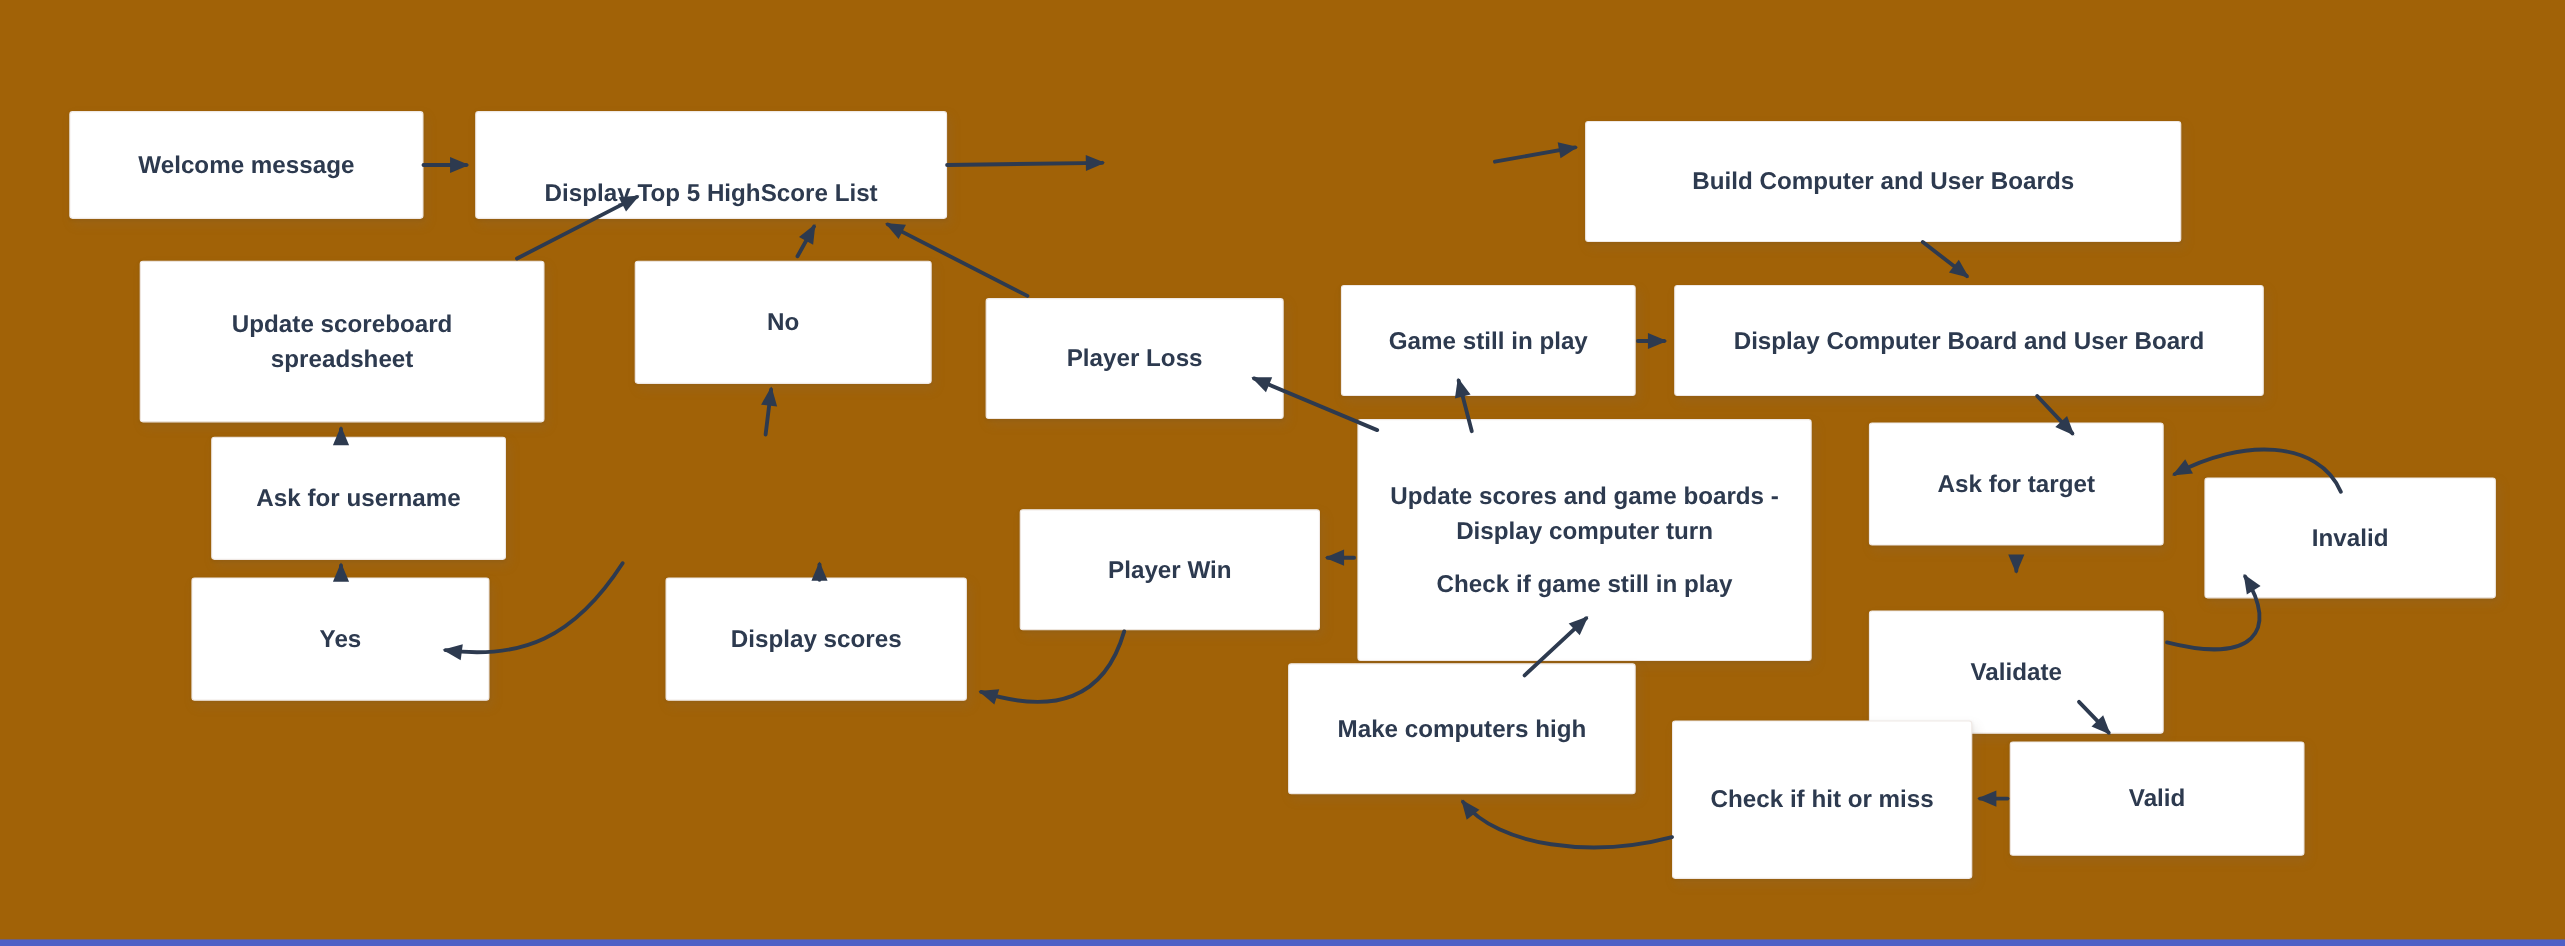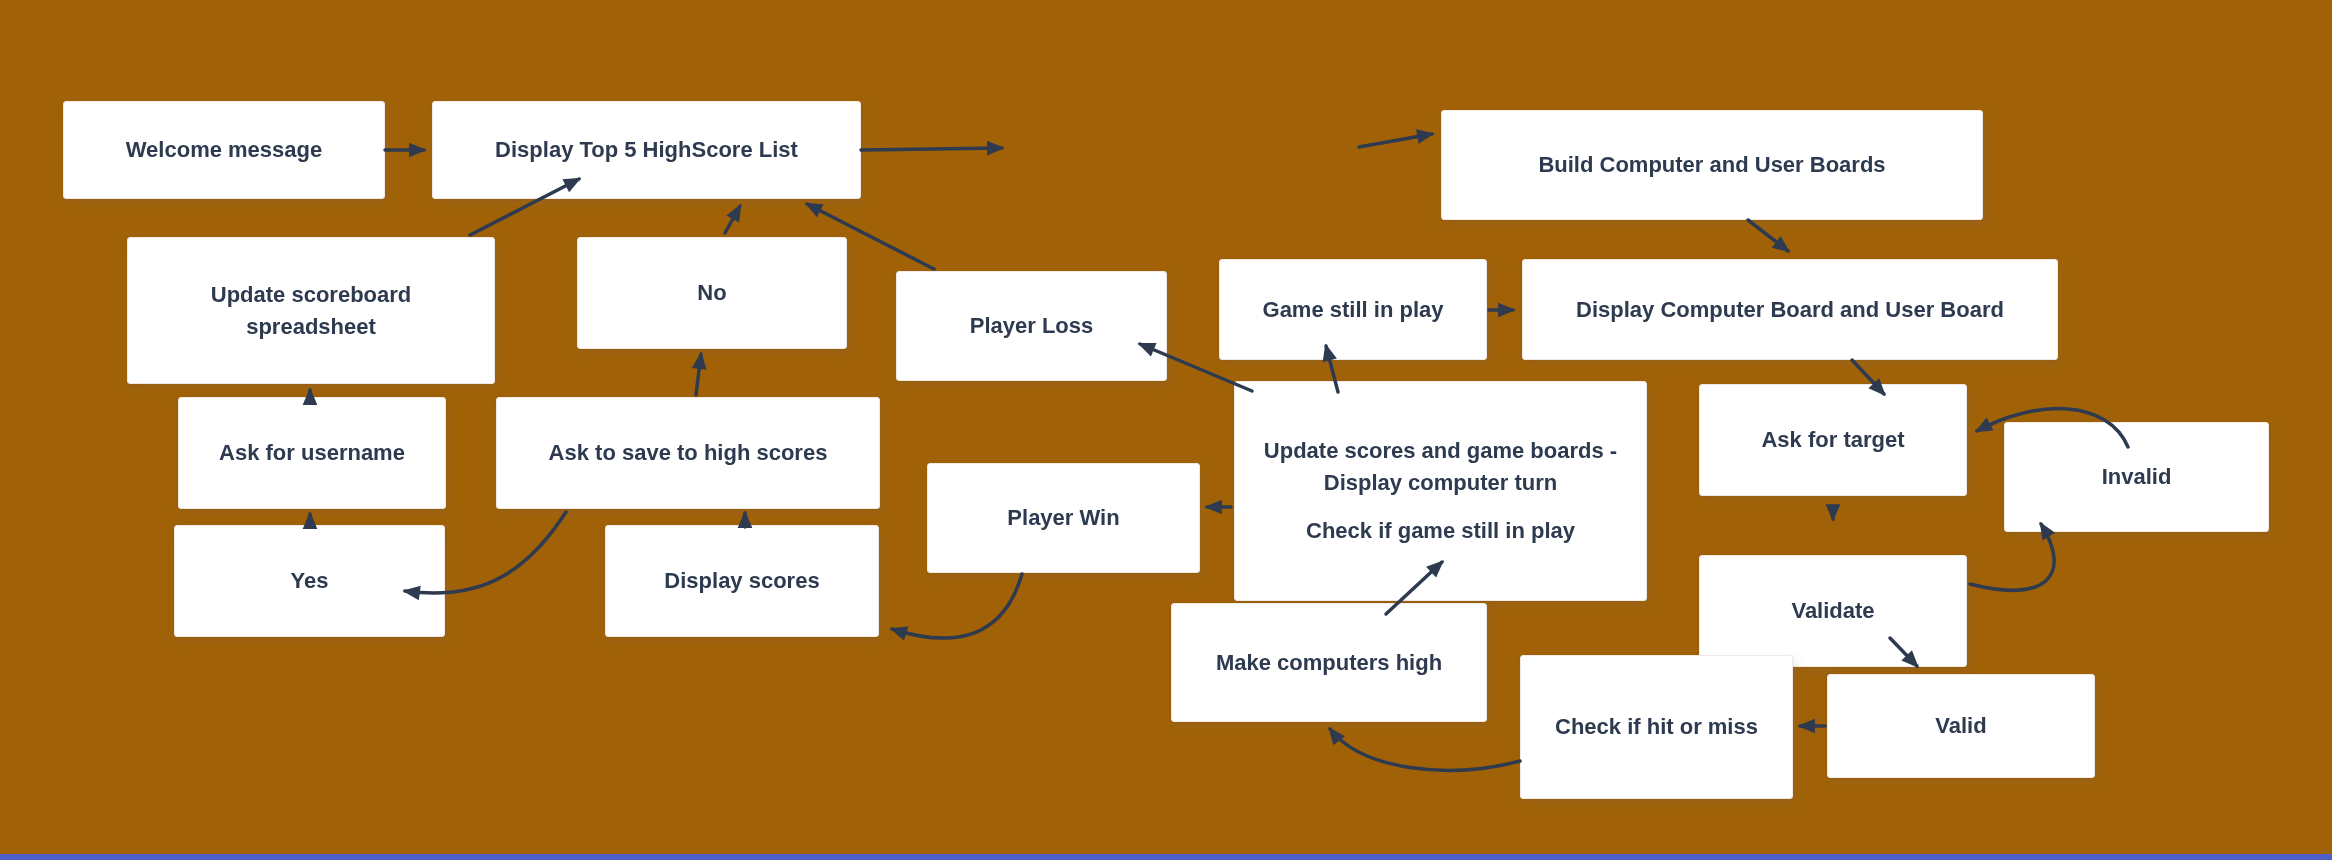--- a/index.html
+++ b/index.html
@@ -93,21 +93,21 @@
     <path class="arrow" d="M 310 395 L 310 390" marker-end="url(#arrowhead)"></path>
     <path class="arrow" d="M 470 235 L 579 179" marker-end="url(#arrowhead)"></path>
     <path class="arrow" d="M 2128 447 C 2108 400 2038 398 1977 431" marker-end="url(#arrowhead)"></path>
     <path class="arrow" d="M 1970 584 C 2048 604 2072 574 2041 524" marker-end="url(#arrowhead)"></path>
   </svg>
 
   <div class="node" style="left:63px; top:101px; width:322px; height:98px;">
     <span class="node-label">Welcome message</span>
   </div>
 
-  <div class="node" style="left:432px; top:101px; width:429px; height:98px;">
+  <div class="node" style="left:432px; top:101px; width:429px; height:98px;justify-content:flex-end;">
     <span class="node-label">Display Top 5 HighScore List</span>
   </div>
 
 
   <div class="node" style="left:1441px; top:110px; width:542px; height:110px;align-items:center;">
     <span class="node-label">Build Computer and User Boards</span>
   </div>
 
   <div class="node" style="left:127px; top:237px; width:368px; height:147px;">
     <span class="node-label">Update scoreboard spreadsheet</span>
@@ -122,38 +122,35 @@
   </div>
 
   <div class="node" style="left:1219px; top:259px; width:268px; height:101px;">
     <span class="node-label">Game still in play</span>
   </div>
 
   <div class="node" style="left:1522px; top:259px; width:536px; height:101px;">
     <span class="node-label">Display Computer Board and User Board</span>
   </div>
 
-  <div class="node" style="left:178px; top:397px; width:268px; height:112px;">
+  <div class="node" style="left:192px; top:397px; width:268px; height:112px;">
     <span class="node-label">Ask for username</span>
   </div>
 
-  <div class="node" style="left:496px; top:397px; width:384px; height:112px;">
-    <span class="node-label">Ask to save to high scores</span>
-  </div>
 
   <div class="node" style="left:1234px; top:381px; width:413px; height:220px;">
     <div class="node-label para">Update scores and game boards - Display computer turn</div>
     <div class="node-label para">Check if game still in play</div>
   </div>
 
   <div class="node" style="left:1699px; top:384px; width:268px; height:112px;">
     <span class="node-label">Ask for target</span>
   </div>
 
-  <div class="node" style="left:2004px; top:422px; width:265px; height:110px;">
+  <div class="node" style="left:2004px; top:434px; width:265px; height:110px;">
     <span class="node-label">Invalid</span>
   </div>
 
   <div class="node" style="left:927px; top:463px; width:273px; height:110px;">
     <span class="node-label">Player Win</span>
   </div>
 
   <div class="node" style="left:174px; top:525px; width:271px; height:112px;">
     <span class="node-label">Yes</span>
   </div>

